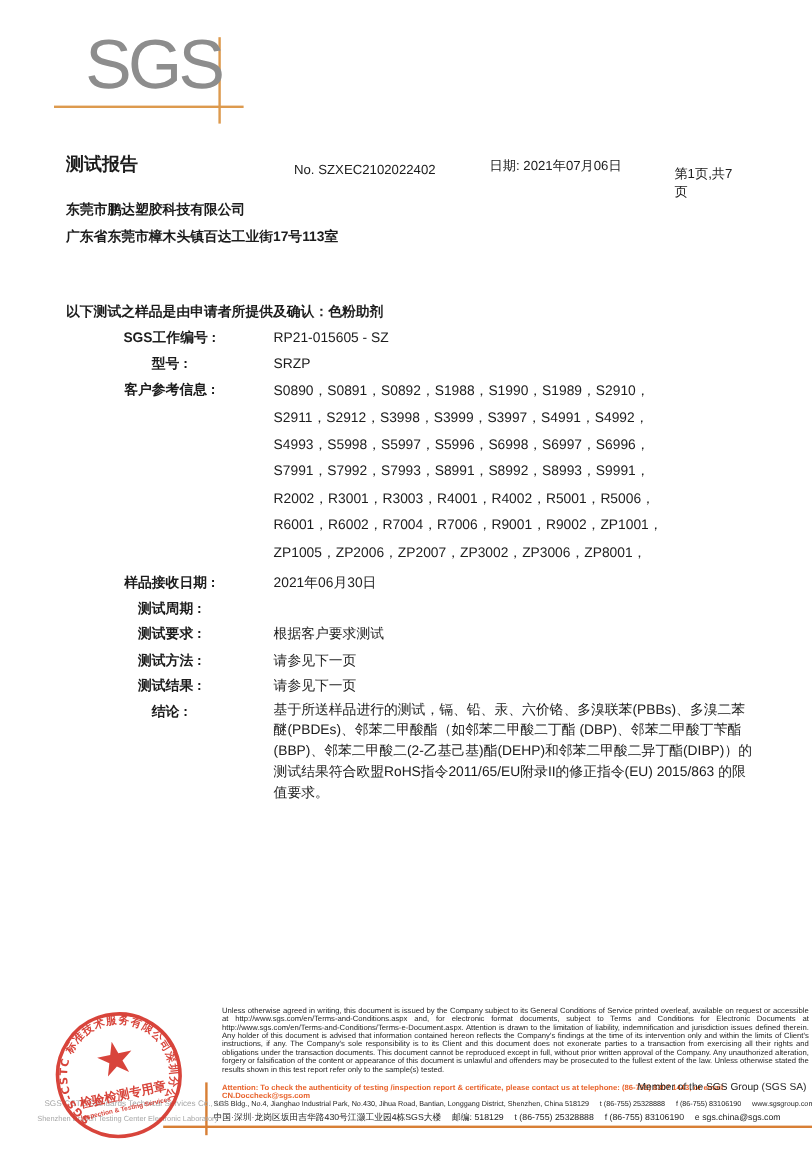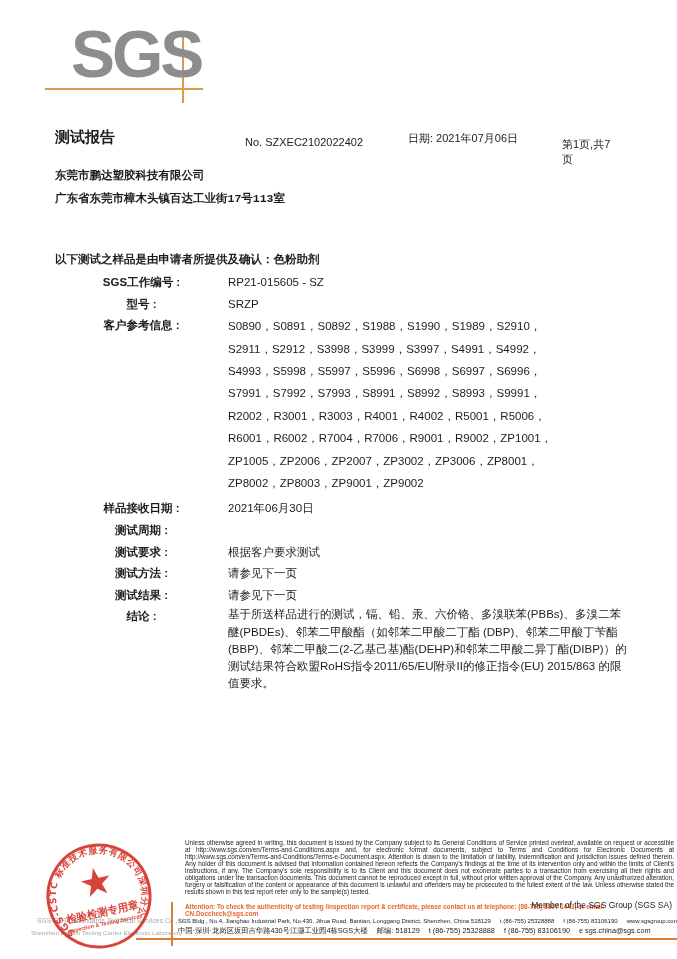--- a/index.html
+++ b/index.html
@@ -4,33 +4,33 @@
 <style>
   html,body{margin:0;padding:0;background:#ffffff;}
   .page{
     position:relative;width:677px;height:959px;background:#ffffff;
     font-family:"Liberation Sans","DejaVu Sans",sans-serif;color:#1c1c1c;
     overflow:hidden;
   }
   
   .logo-wrap{position:absolute;left:45px;top:28px;width:170px;height:78px;}
   .logo-text{
-    position:absolute;left:26px;top:-6px;font-size:66px;font-weight:bold;
+    position:absolute;left:26px;top:-6px;font-size:58px;font-weight:normal;
     color:#8d8d8d;letter-spacing:-3px;line-height:64px;
   }
   .logo-hline{position:absolute;left:0px;top:60px;width:158px;height:2px;background:#dd9a4e;}
   .logo-vline{position:absolute;left:137px;top:3px;width:2px;height:72px;background:#dd9a4e;}
   
   .hdr{position:absolute;left:0;top:128px;width:620px;height:20px;font-size:11px;}
   .hdr .title{position:absolute;left:55px;top:0;font-size:15px;font-weight:bold;}
   .hdr .no{position:absolute;left:200px;top:8px;padding-left:45px;}
   .hdr .date{position:absolute;left:408px;top:3px;}
   .hdr .pg{position:absolute;left:562px;top:9px;}
   
-  .applicant{position:absolute;left:55px;top:164px;font-size:11.5px;line-height:23px;font-weight:bold;font-family:Liberation Mono, monospace;}
+  .applicant{position:absolute;left:55px;top:164px;font-size:11.5px;line-height:23px;font-weight:bold;}
   
   .intro{position:absolute;left:55px;top:252px;font-size:11.5px;font-weight:bold;}
   .fields{position:absolute;left:55px;top:272px;width:574px;font-size:11.5px;}
   .frow{display:flex;align-items:flex-start;}
   .flabel{width:173px;flex:none;line-height:21.6px;font-weight:bold;text-align:center;}
   .fvalue{flex:1;line-height:21.6px;}
   .ref-line{line-height:22.4px;}
   .gap4{margin-top:4px;}
   .conclusion{line-height:17.2px;text-align:left;}
   
@@ -95,21 +95,20 @@
     <div class="frow">
       <div class="flabel">客户参考信息 :</div>
       <div class="fvalue">
         <div class="ref-line">S0890，S0891，S0892，S1988，S1990，S1989，S2910，</div>
         <div class="ref-line">S2911，S2912，S3998，S3999，S3997，S4991，S4992，</div>
         <div class="ref-line">S4993，S5998，S5997，S5996，S6998，S6997，S6996，</div>
         <div class="ref-line">S7991，S7992，S7993，S8991，S8992，S8993，S9991，</div>
         <div class="ref-line">R2002，R3001，R3003，R4001，R4002，R5001，R5006，</div>
         <div class="ref-line">R6001，R6002，R7004，R7006，R9001，R9002，ZP1001，</div>
         <div class="ref-line">ZP1005，ZP2006，ZP2007，ZP3002，ZP3006，ZP8001，</div>
-        <div class="ref-line">ZP8002，ZP8003，ZP9001，ZP9002</div>
       </div>
     </div>
 
     <div class="frow gap4">
       <div class="flabel">样品接收日期 :</div>
       <div class="fvalue">2021年06月30日</div>
     </div>
 
     <div class="frow">
       <div class="flabel">测试周期 :</div>

